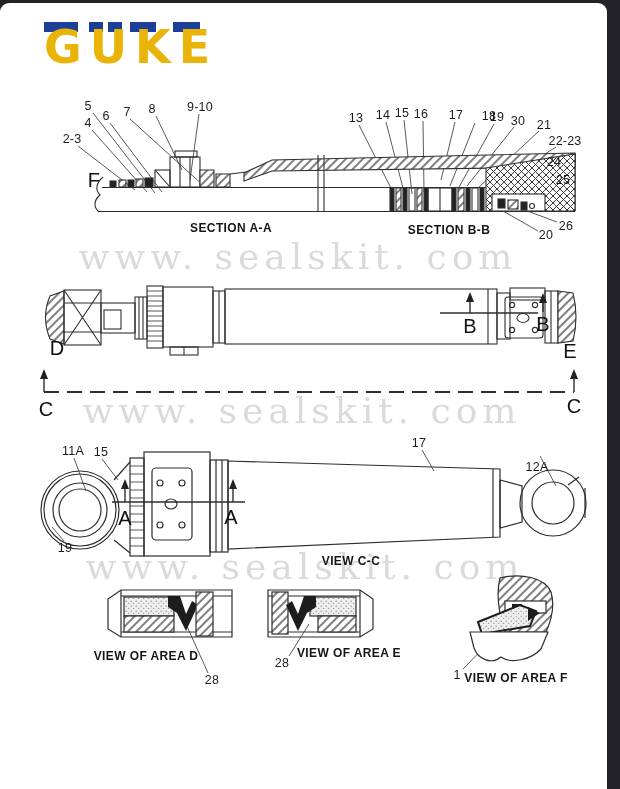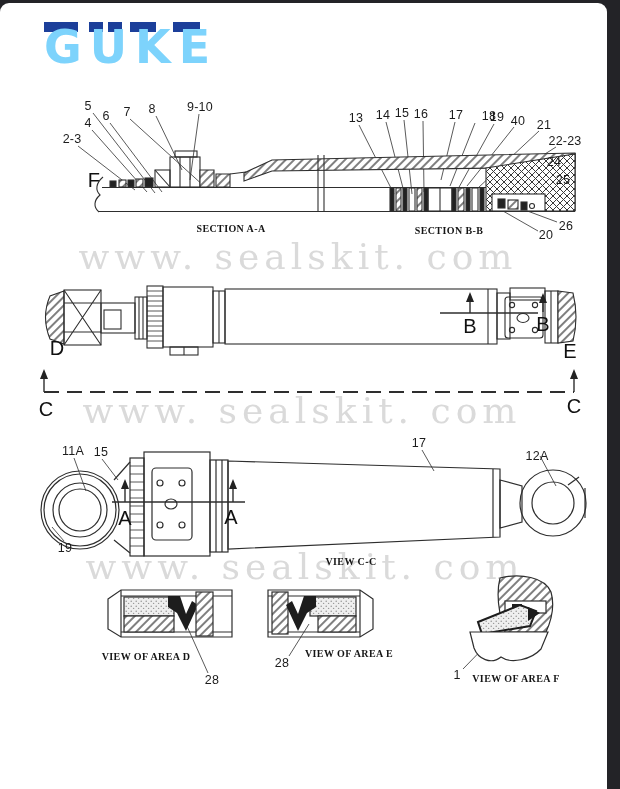--- a/index.html
+++ b/index.html
@@ -2,26 +2,26 @@
 <html><head>
 <meta charset="utf-8">
 <style>
   * { margin:0; padding:0; box-sizing:border-box; }
   html,body { width:620px; height:789px; }
   body { background:#232327; font-family:"Liberation Sans", sans-serif; position:relative; overflow:hidden; }
   #card { position:absolute; left:0; top:3px; width:607px; height:786px; background:#ffffff; border-radius:9px 9px 0 0; }
   svg.layer { position:absolute; left:0; top:0; }
   .lbl { position:absolute; transform:translate(-50%,-50%); font-size:12.5px; color:#1c1c1c; white-space:nowrap; letter-spacing:.2px; }
   .big { font-size:20px; color:#101010; }
-  .cap { font-size:10px; font-weight:bold; letter-spacing:.4px; color:#151515;font-family:Liberation Serif, serif; }
+  .cap { font-size:12px; font-weight:bold; letter-spacing:.4px; color:#151515; }
   .wm { position:absolute; transform:translate(-50%,-50%); font-family:"DejaVu Serif", serif; font-size:36px; color:#dadada; letter-spacing:5px; white-space:nowrap; }
   #logo { position:absolute; left:44px; top:22px; width:200px; height:56px; }
   #logo .accent { position:absolute; top:0; height:10px; background:#1c3f9a; }
   #logo .logo-text { position:absolute; left:0; top:2px; font-family:"DejaVu Sans", sans-serif; font-weight:bold;
-                     font-size:46px; letter-spacing:8px; color:#7dd3fc; line-height:1; }
+                     font-size:46px; letter-spacing:8px; color:#eab308; line-height:1; }
 </style>
 </head>
 <body>
 
 <div id="card"></div>
 
 <svg width="0" height="0" style="position:absolute">
   <defs>
     <pattern id="hatch" patternUnits="userSpaceOnUse" width="6" height="6" patternTransform="rotate(45)">
       <rect width="6" height="6" fill="#ffffff"></rect>
@@ -231,39 +231,39 @@
 <span class="lbl" style="left:152px; top:109px">8</span>
 <span class="lbl" style="left:200px; top:107px">9-10</span>
 
 <span class="lbl" style="left:356px; top:118px">13</span>
 <span class="lbl" style="left:383px; top:115px">14</span>
 <span class="lbl" style="left:402px; top:113px">15</span>
 <span class="lbl" style="left:421px; top:114px">16</span>
 <span class="lbl" style="left:456px; top:115px">17</span>
 <span class="lbl" style="left:489px; top:116px">18</span>
 <span class="lbl" style="left:497px; top:117px">19</span>
-<span class="lbl" style="left:518px; top:121px">40</span>
+<span class="lbl" style="left:518px; top:121px">30</span>
 <span class="lbl" style="left:544px; top:125px">21</span>
 <span class="lbl" style="left:565px; top:141px">22-23</span>
 <span class="lbl" style="left:554px; top:162px">24</span>
 <span class="lbl" style="left:563px; top:180px">25</span>
 <span class="lbl" style="left:566px; top:226px">26</span>
 <span class="lbl" style="left:546px; top:235px">20</span>
 
 <span class="lbl big" style="left:57px;  top:348px">D</span>
 <span class="lbl big" style="left:570px; top:351px">E</span>
 <span class="lbl big" style="left:470px; top:326px">B</span>
 <span class="lbl big" style="left:543px; top:324px">B</span>
 <span class="lbl big" style="left:46px;  top:409px">C</span>
 <span class="lbl big" style="left:574px; top:406px">C</span>
 
 <span class="lbl" style="left:73px;  top:451px">11A</span>
 <span class="lbl" style="left:101px; top:452px">15</span>
 <span class="lbl" style="left:419px; top:443px">17</span>
-<span class="lbl" style="left:537px; top:456px">12A</span>
+<span class="lbl" style="left:537px; top:467px">12A</span>
 <span class="lbl" style="left:65px;  top:548px">19</span>
 <span class="lbl big" style="left:125px; top:518px">A</span>
 <span class="lbl big" style="left:231px; top:517px">A</span>
 <span class="lbl cap" style="left:351px; top:561px">VIEW C-C</span>
 
 <span class="lbl cap" style="left:146px; top:656px">VIEW OF AREA D</span>
 <span class="lbl" style="left:212px; top:680px">28</span>
 <span class="lbl cap" style="left:349px; top:653px">VIEW OF AREA E</span>
 <span class="lbl" style="left:282px; top:663px">28</span>
 <span class="lbl cap" style="left:516px; top:678px">VIEW OF AREA F</span>

